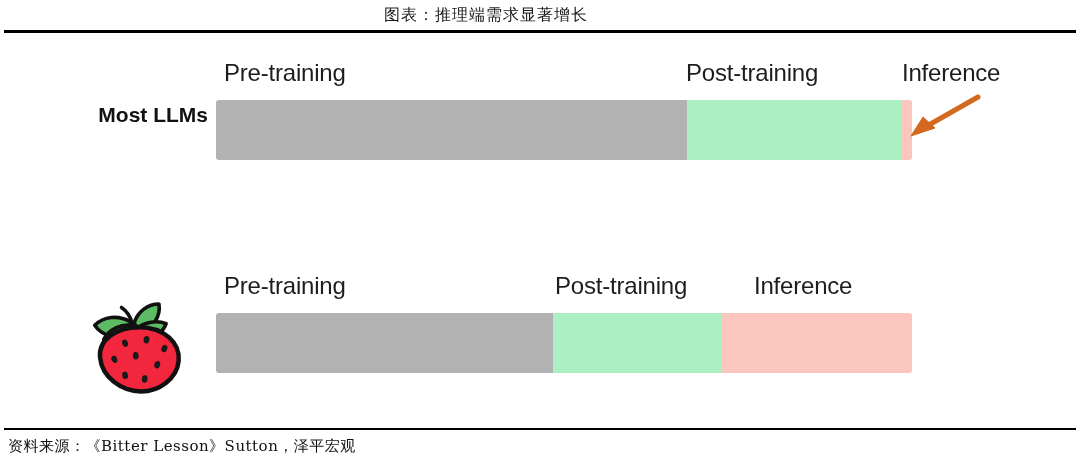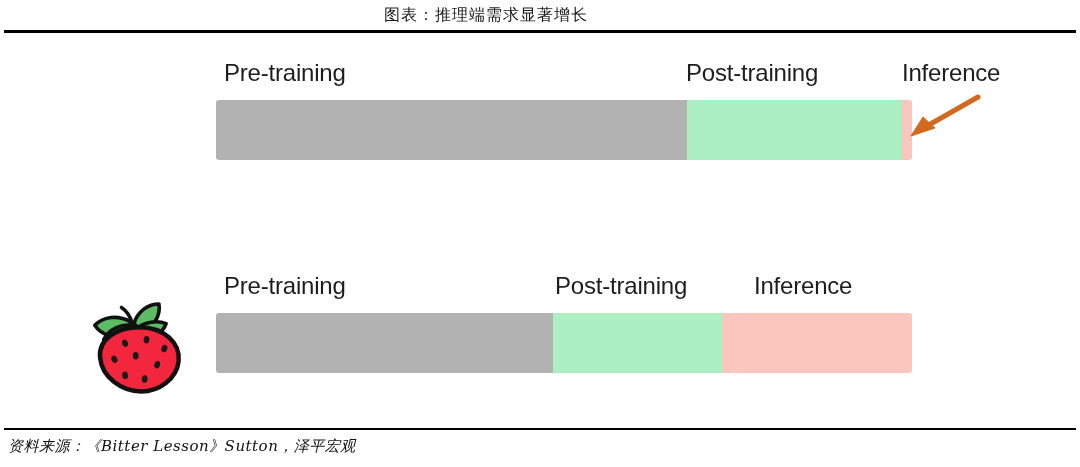--- a/index.html
+++ b/index.html
@@ -62,37 +62,38 @@
   .seg.r-inf{border-radius:0 3px 3px 0;}
 
   
   .arrow-anno{position:absolute;left:890px;top:20px;width:110px;height:70px;}
   .arrow-anno svg{display:block;width:110px;height:70px;}
 
   
   .source{
     position:absolute;left:8px;top:437px;
     font-family:"DejaVu Serif","Liberation Serif",serif;
-    font-style:italic;font-size:15px;color:#111;
+    font-size:15px;color:#111;
     white-space:nowrap;letter-spacing:0.5px;
   }
 </style>
 </head>
 <body>
 
 <div class="chart-root">
 
   <div class="title">图表：推理端需求显著增长</div>
 
   <div class="rule rule-top"></div>
 
   <div class="plot">
 
     <div class="row row-1">
 
+      <div class="row-label-text">Most LLMs</div>
 
       <div class="seg-caption" style="left:224px;">Pre-training</div>
 
       <div class="seg-caption" style="left:686px;">Post-training</div>
 
       <div class="seg-caption" style="left:902px;">Inference</div>
 
       <div class="bar" style="left:216px;width:696px;">
         <div class="seg r-pre" style="left:0px;width:471px;background:#B2B2B2;"></div>
         <div class="seg" style="left:471px;width:215px;background:#ABEFC3;"></div>

